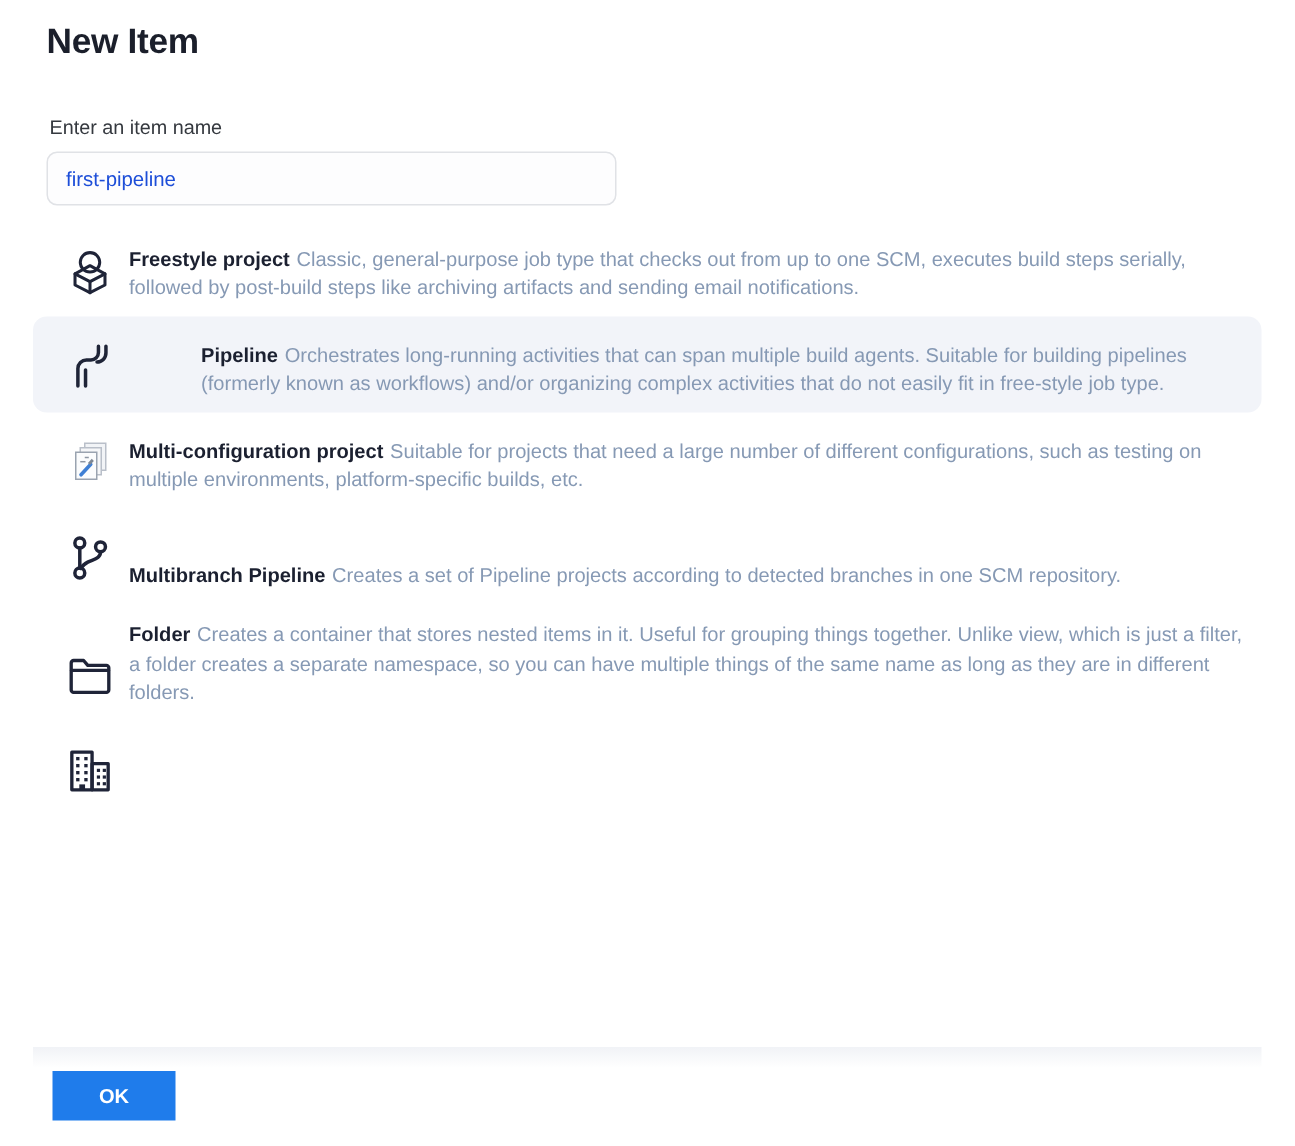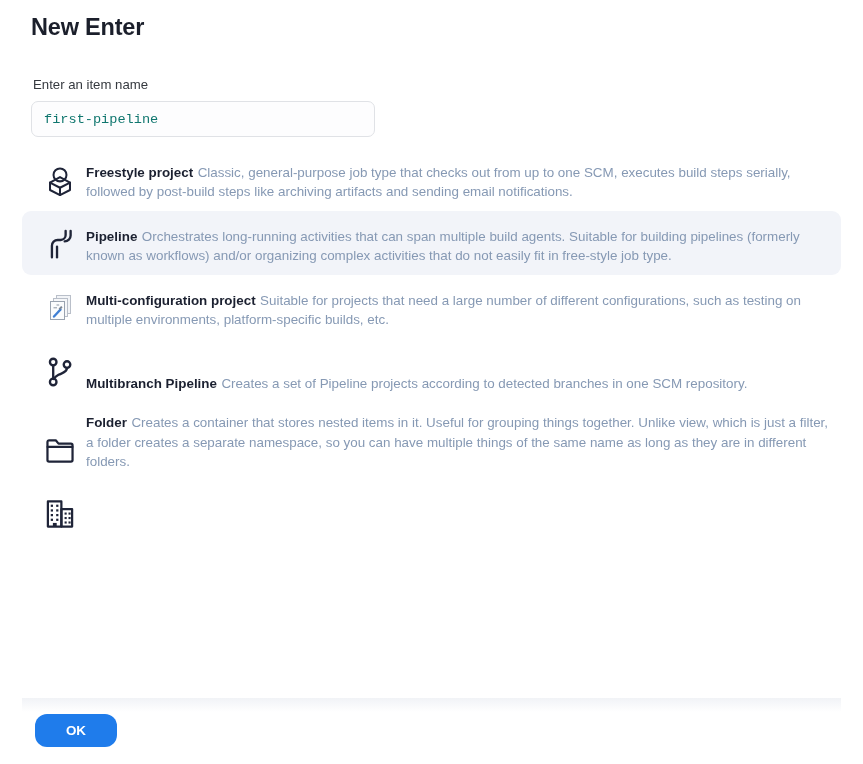--- a/index.html
+++ b/index.html
@@ -49,26 +49,26 @@
     padding: 0 0 0 31px;
   }
   .field-label {
     font-size: 13.2px;
     color: #35393f;
     margin: 35px 0 8px 2px;
     line-height: 16px;
   }
   .name-input {
     display: block;
-    width: 344px;
+    width: 380px;
     height: 36px;
     padding: 0 12px;
-    font-family: Liberation Mono, monospace;
+    font-family: Liberation Sans, sans-serif;
     font-size: 13.6px;
-    color: #0f766e;
+    color: #1d4ed8;
     background: #fdfdfe;
     border: 1px solid #e0e2e6;
     border-radius: 7px;
     outline: none;
   }
 
   .section-label {
     font-size: 13.2px;
     color: #35393f;
     margin: 28px 0 0 33px;
@@ -85,20 +85,21 @@
     display: flex;
     align-items: flex-end;
     gap: 0;
     padding: 9px 12px 9px 12px;
     border-radius: 9px;
     background: transparent;
     cursor: pointer;
   }
   .type-item.selected {
     background: #f2f4f9;
+    gap: 48px;
   }
   .type-icon {
     flex: 0 0 auto;
     width: 52px;
     height: 44px;
     display: flex;
     align-items: center;
     justify-content: center;
     margin-top: 2px;
   }
@@ -144,32 +145,32 @@
     justify-content: center;
     min-width: 82px;
     height: 33px;
     padding: 0 18px;
     font-family: "Liberation Sans", sans-serif;
     font-size: 13.4px;
     font-weight: bold;
     color: #ffffff;
     background: #1f7ceb;
     border: none;
-    border-radius: 12px;
+    border-radius: 0;
     cursor: pointer;
   }
 </style>
 </head>
 <body>
 
 <div class="page">
 
   <div class="scroll-area">
 
-    <h1 class="page-title">New Enter</h1>
+    <h1 class="page-title">New Item</h1>
 
     <div class="field-block">
       <div class="field-label">Enter an item name</div>
       <input class="name-input" type="text" value="first-pipeline" style="">
     </div>
 
 
     <ul class="type-list">
 
       <li class="type-item">

